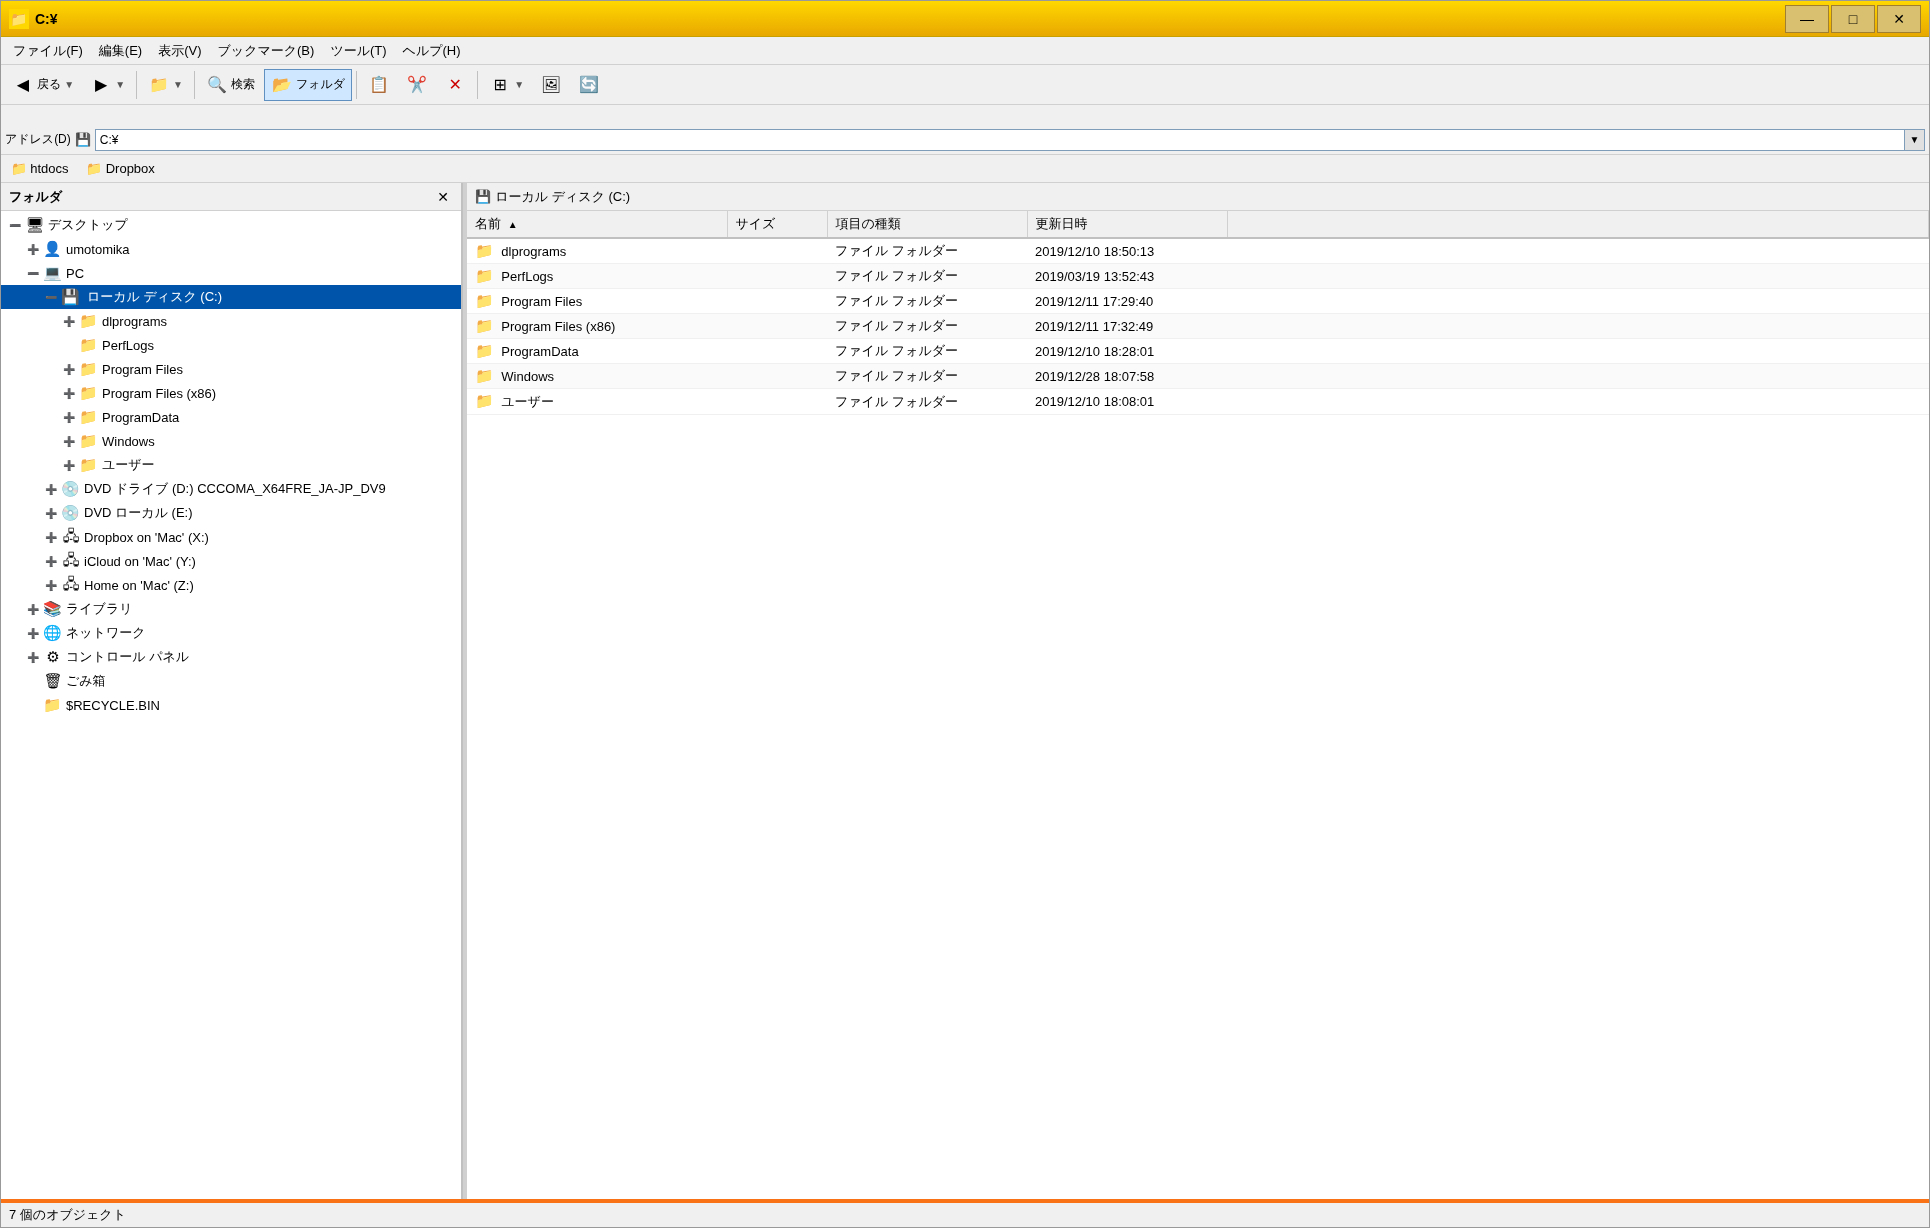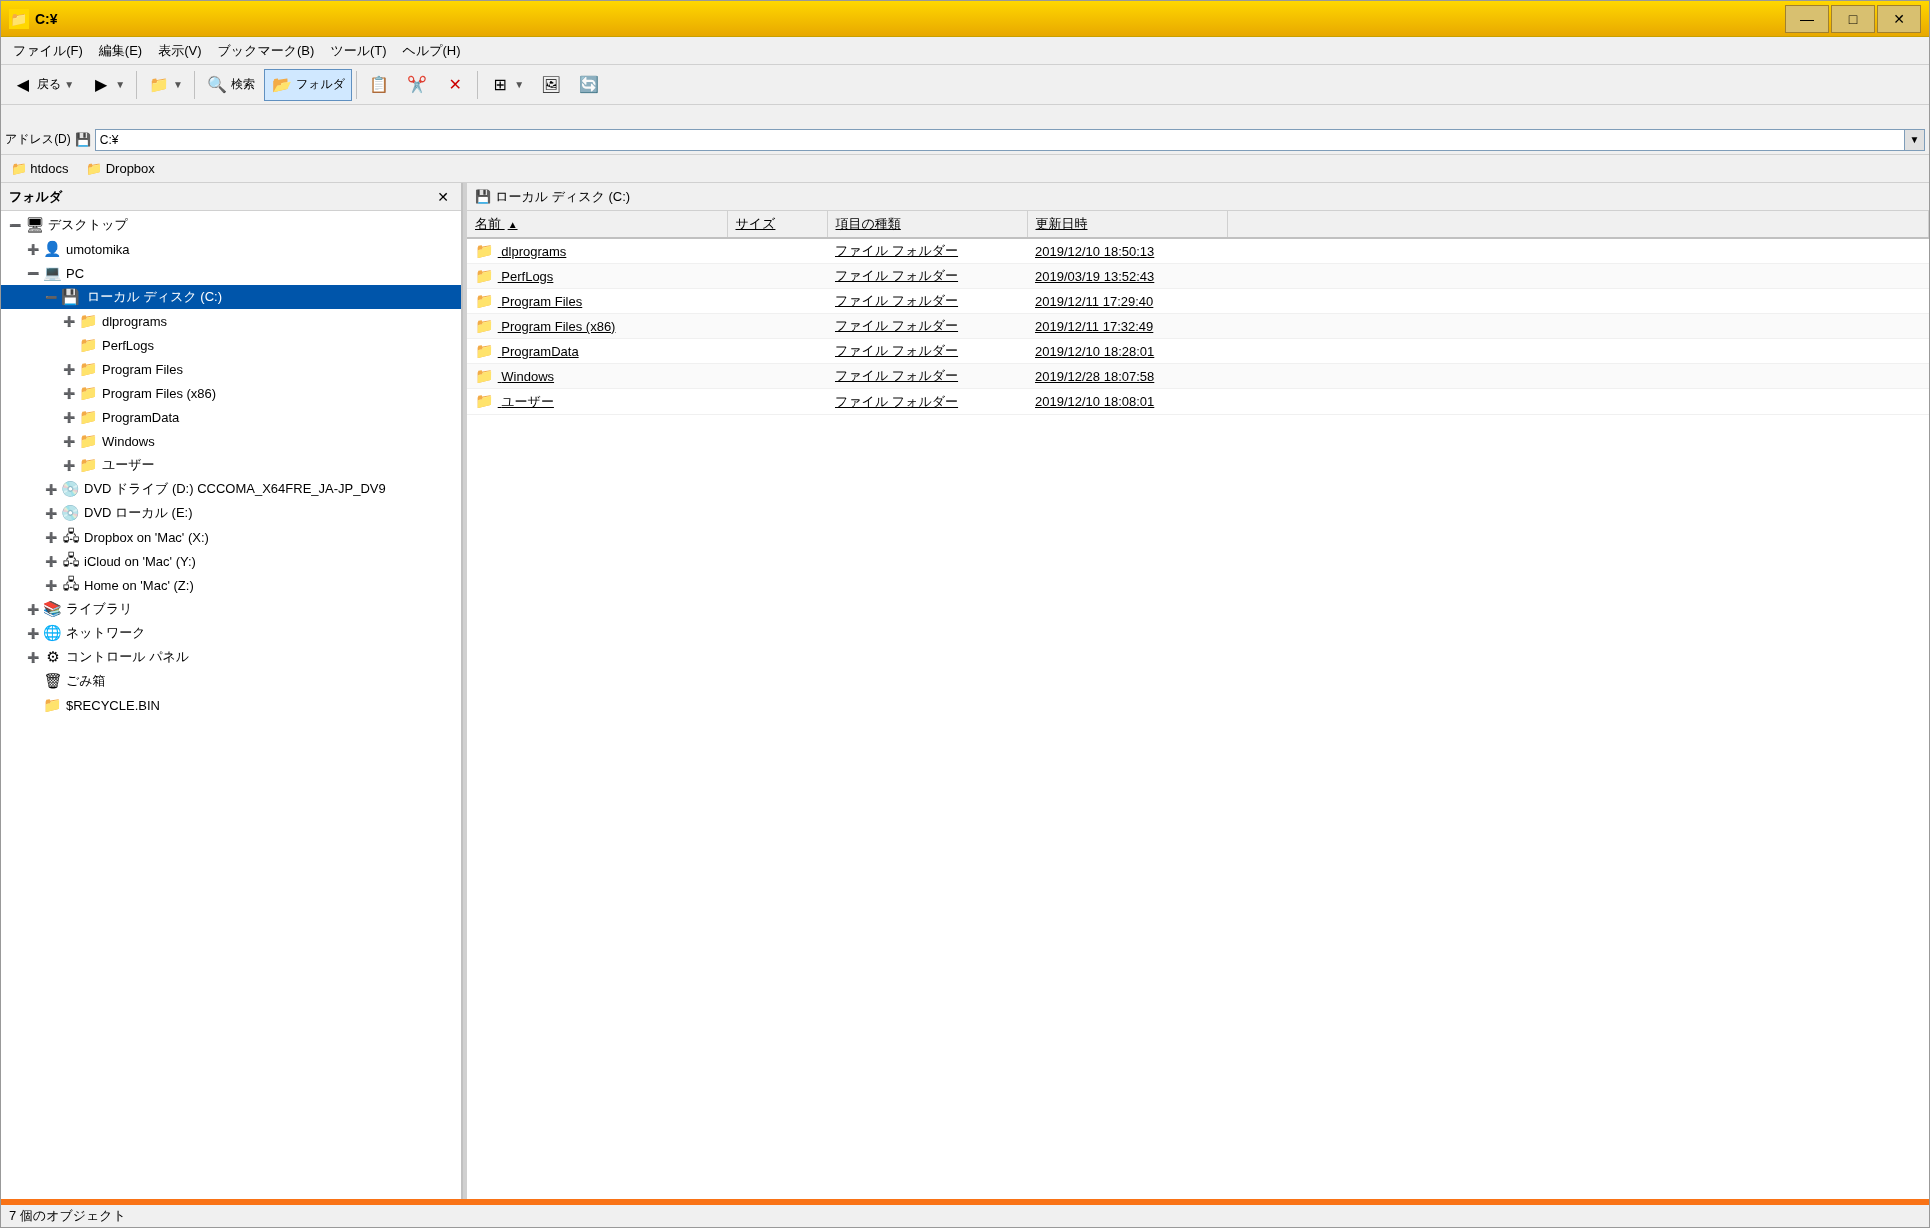--- a/index.html
+++ b/index.html
@@ -280,21 +280,20 @@
       align-items: center;
       gap: 4px;
     }
     .file-list-container {
       flex: 1;
       overflow-y: auto;
     }
     .file-table {
       width: 100%;
       border-collapse: collapse;
-      text-decoration: underline;
     }
     .file-table th {
       background: #f0f0f0;
       border-right: 1px solid #d0d0d0;
       border-bottom: 2px solid #c0c0c0;
       padding: 4px 8px;
       text-align: left;
       font-size: 13px;
       font-weight: normal;
       cursor: pointer;
@@ -319,21 +318,21 @@
       align-items: center;
       justify-content: center;
       margin-right: 4px;
       font-size: 15px;
     }
     .sort-arrow { font-size: 10px; margin-left: 3px; }
 
     .status-bar {
       height: 28px;
       background: #f0f0f0;
-      border-top: 6px solid #f97316;
+      border-top: 4px solid #f97316;
       display: flex;
       align-items: center;
       padding: 0 8px;
       font-size: 13px;
     }
 
     
     ::-webkit-scrollbar { width: 16px; height: 16px; }
     ::-webkit-scrollbar-track { background: #f0f0f0; }
     ::-webkit-scrollbar-thumb { background: #c0c0c0; border: 1px solid #a0a0a0; }

